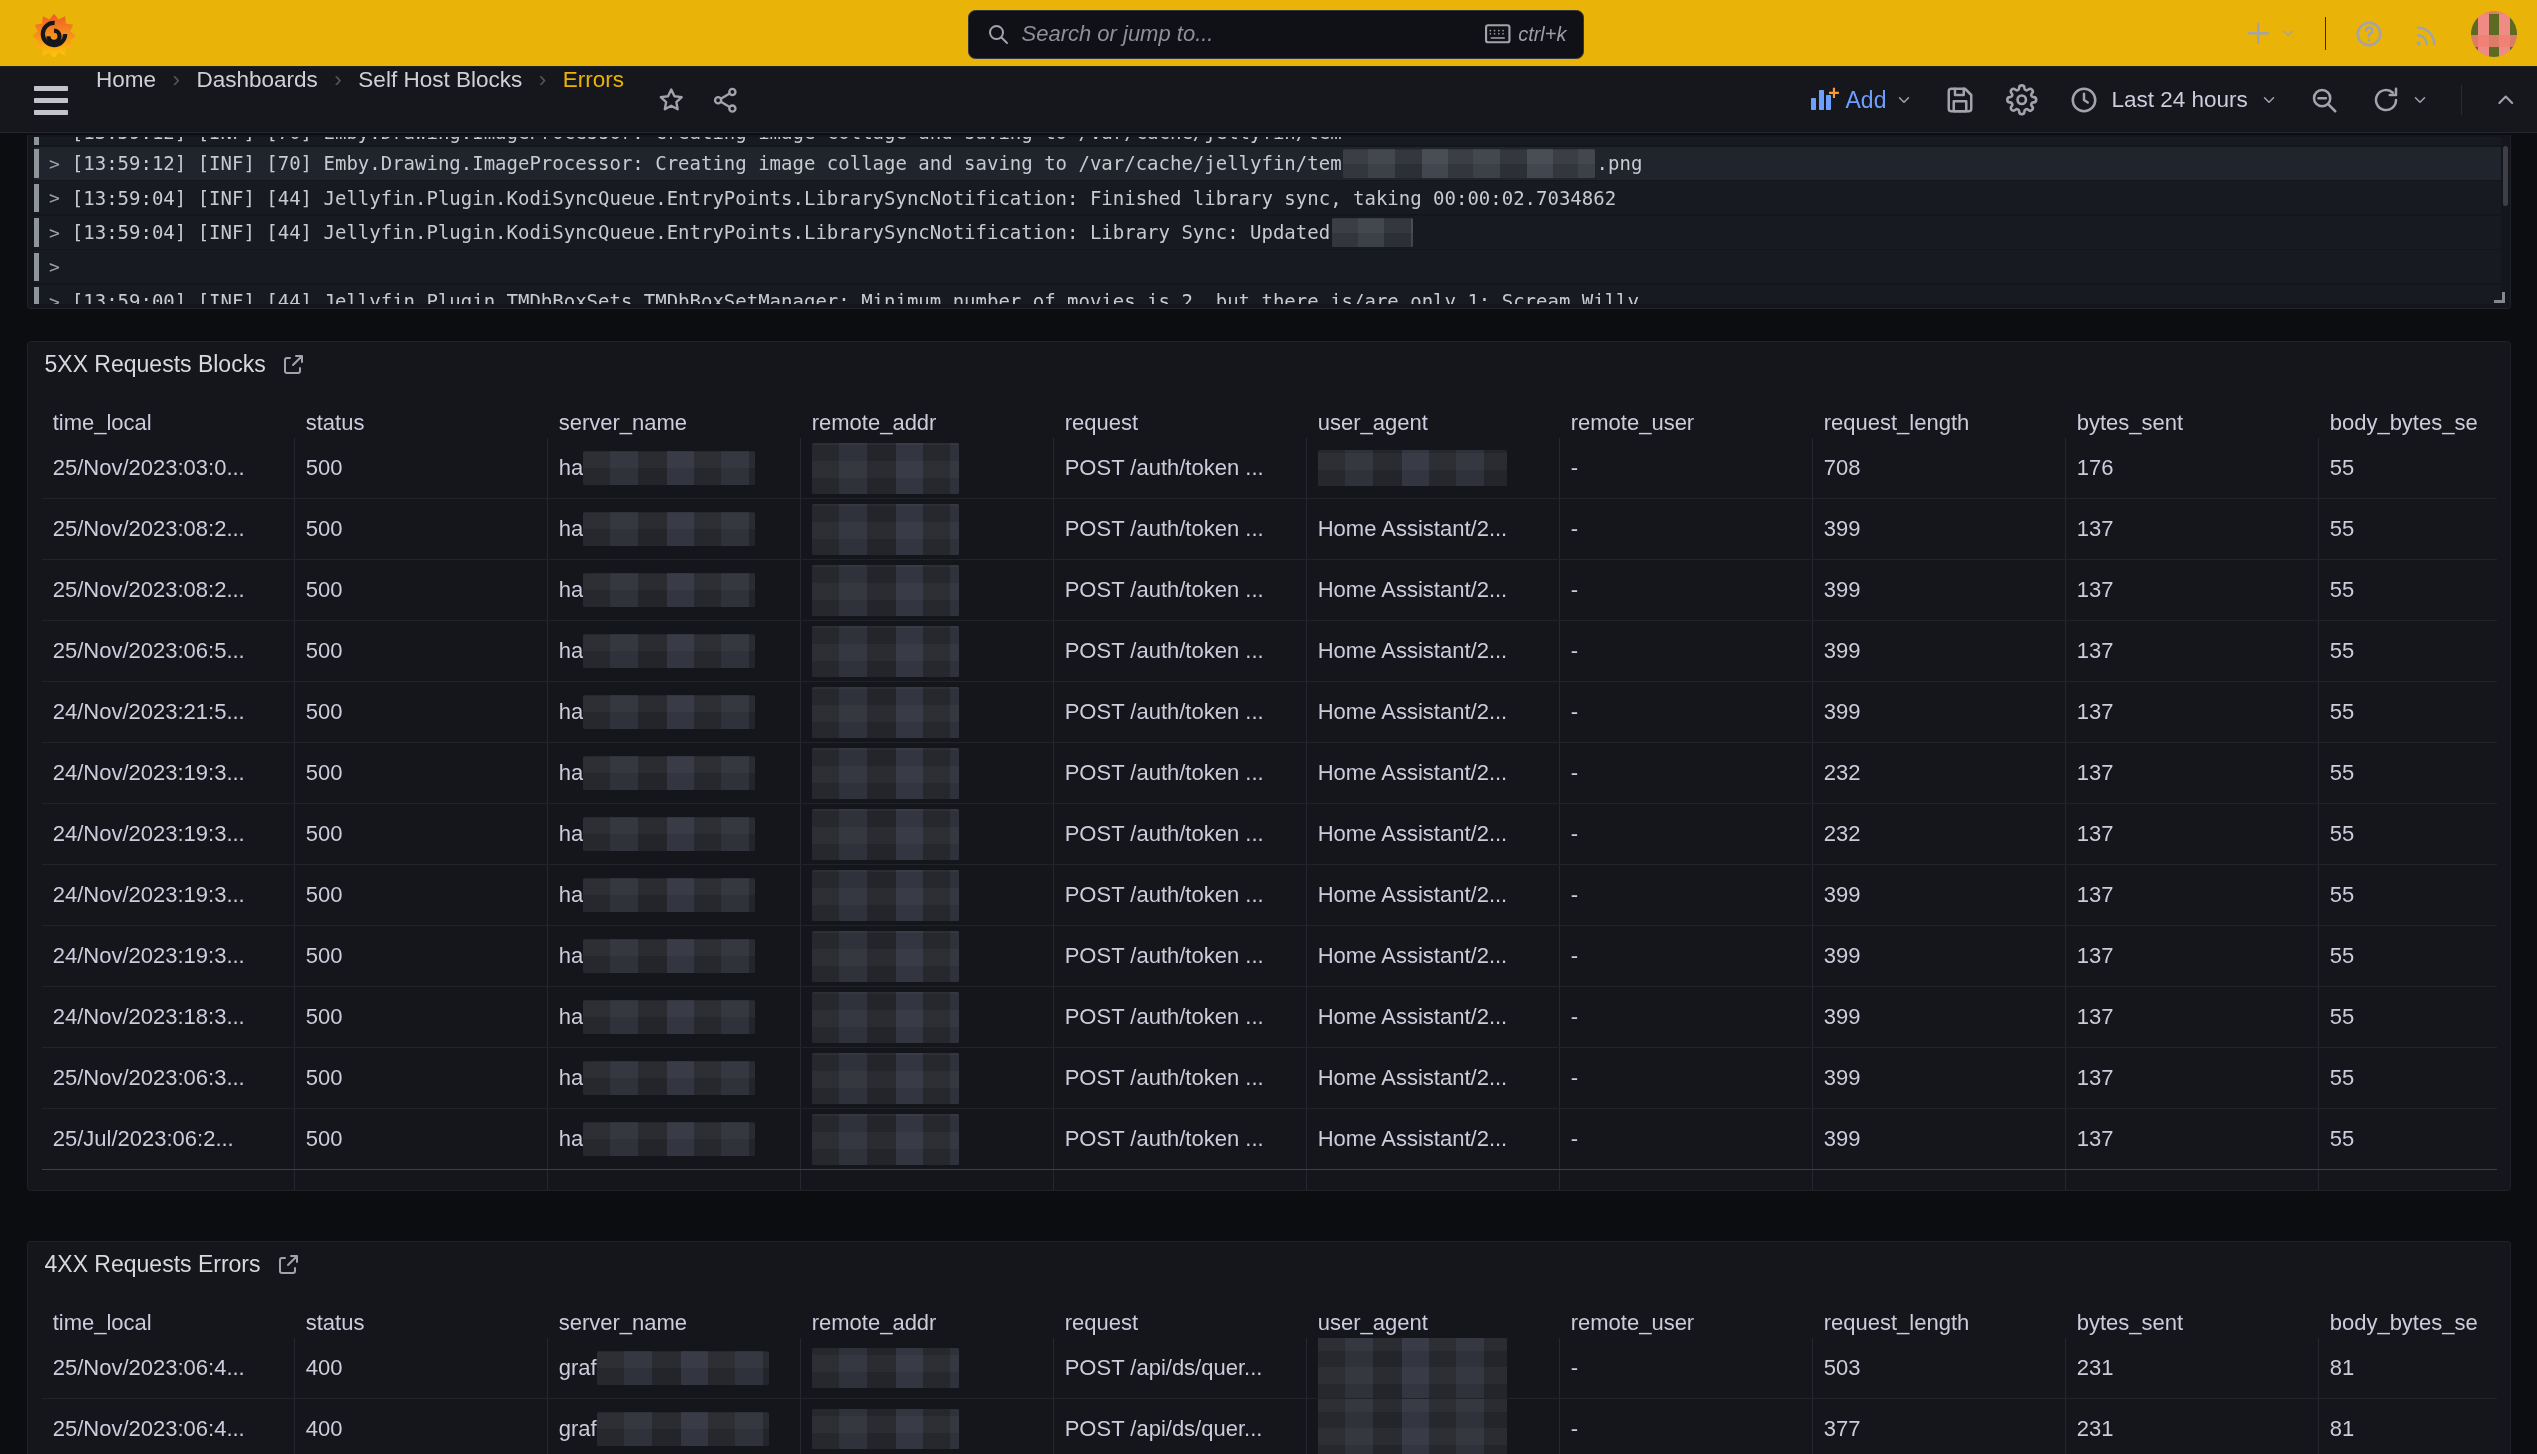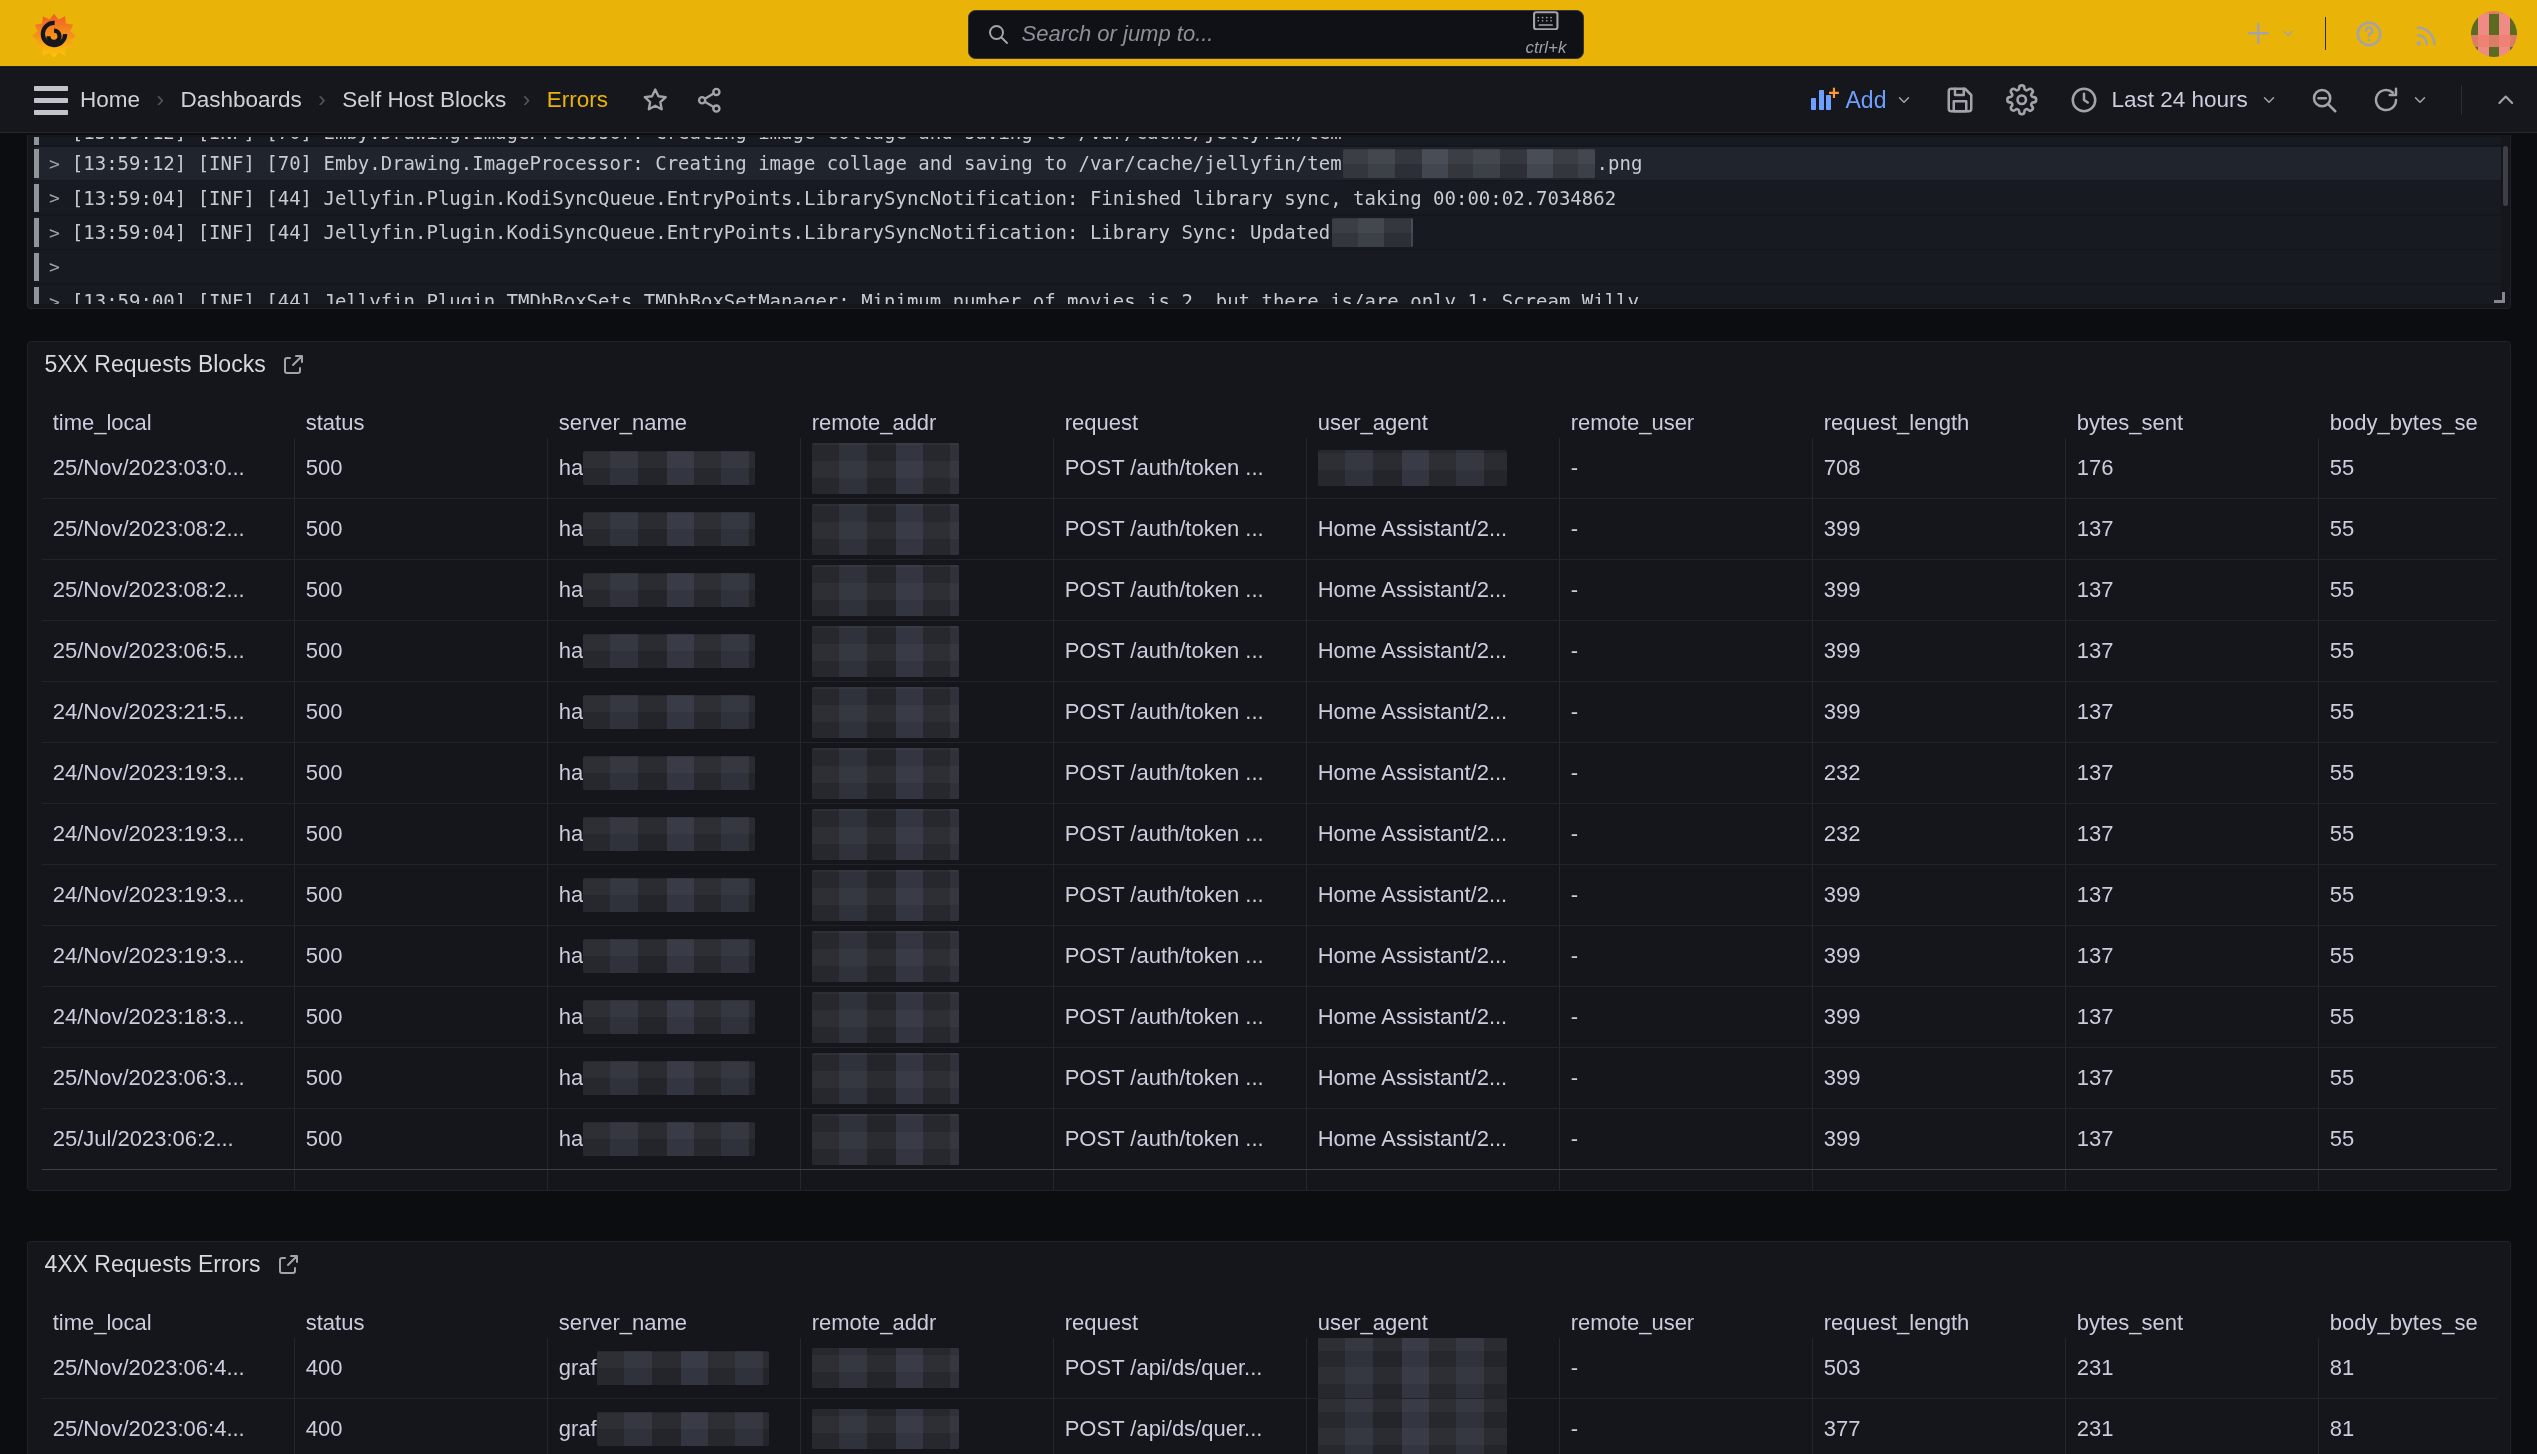--- a/index.html
+++ b/index.html
@@ -10,34 +10,34 @@
     -webkit-font-smoothing:antialiased;
   }
   svg { display:block; }
   .ic { stroke:#a2a3ab; stroke-width:2; fill:none; stroke-linecap:round; stroke-linejoin:round; }
 
   
   .topnav { position:absolute; left:0; top:0; right:0; height:67px; background:#eab308; border-bottom:0.7px solid #212228;font-style:italic; }
   .logo { position:absolute; left:33px; top:10.5px; width:42px; height:46px; }
   .search { position:absolute; left:968px; top:9.7px; width:616px; height:49px; background:#101116; border:0.7px solid #35363d; border-radius:7.5px; display:flex; align-items:center; padding:0 16.5px; }
   .search .ph { color:#8e8f98; font-size:22px; margin-left:12px; flex:1; white-space:nowrap; }
-  .kbd { display:flex; align-items:center; gap:7.5px; color:#9d9da8; font-size:17px;flex-direction:column; }
+  .kbd { display:flex; align-items:center; gap:7.5px; color:#9d9da8; font-size:20px; }
   .nav-right { position:absolute; right:21px; top:0; height:67px; display:flex; align-items:center; gap:28.5px; }
   .nav-divider { width:0.7px; height:33px; background:#2c2d33; }
   .avatar { width:46px; height:46px; border-radius:50%; overflow:hidden;
     background:
       repeating-linear-gradient(0deg, rgba(240,128,114,0) 0 10.5px, rgba(240,128,114,.85) 10.5px 22.5px, rgba(240,128,114,0) 22.5px 33px),
       linear-gradient(90deg,#5c6b21 0 16%, #ef8a84 16% 40%, #5c6b21 40% 60%, #ef8a84 60% 84%, #5c6b21 84%);
   }
 
   
   .toolbar { position:absolute; left:0; top:67px; right:0; height:66px; background:#16171c; border-bottom:0.7px solid #26272c; }
   .burger { position:absolute; left:34px; top:19px; width:34px; height:28.5px; display:flex; flex-direction:column; justify-content:space-between; cursor:pointer; }
   .burger i { display:block; height:4.5px; background:#c3c4cb; border-radius:0.7px; }
-  .crumbs { position:absolute; left:80px; top:0; height:66px; display:flex; align-items:center; gap:16.5px; font-size:22.5px; }
+  .crumbs { position:absolute; left:96px; top:0; height:66px; display:flex; gap:16.5px; font-size:22.5px; }
   .crumb { color:#d0d1d8; white-space:nowrap; }
   .crumb.current { color:#eab308; }
   .crumb-sep { color:#55565c; font-size:22.5px; }
   .crumb-icons { display:flex; align-items:center; gap:25.5px; margin-left:16.5px; }
   .tb-right { position:absolute; right:19.5px; top:0; height:66px; display:flex; align-items:center; gap:31.5px; }
   .addbtn { display:flex; align-items:center; gap:9px; color:#6e9fff; font-size:23px; cursor:pointer; }
   .minibars { position:relative; width:25.5px; height:22.5px; }
   .minibars b { position:absolute; bottom:1.5px; width:5.2px; background:#6e9fff; border-radius:0.7px; }
   .minibars b:nth-child(1){ left:0; height:12px; }
   .minibars b:nth-child(2){ left:7.5px; height:19.5px; }

